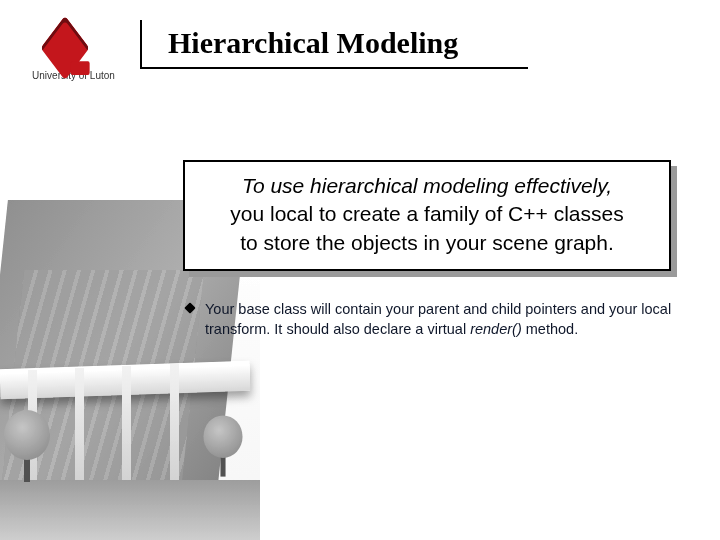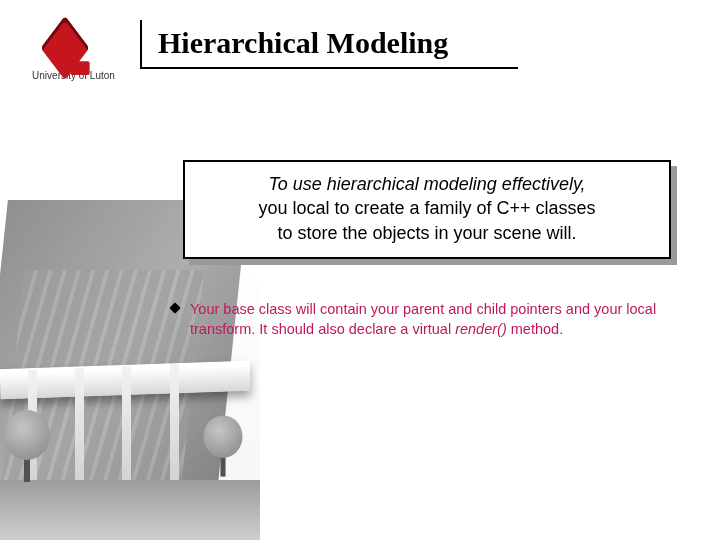--- a/index.html
+++ b/index.html
@@ -63,42 +63,42 @@
   .diamond::after{
     content:"";position:absolute;right:-16px;top:14px;width:22px;height:12px;
     background:#c4161c;border-radius:2px;transform:rotate(-45deg);
   }
   .uni{font-size:10px;color:#333;white-space:nowrap}
 
   
   .title-block{
     position:absolute;left:140px;top:20px;
     border-left:2px solid #000;border-bottom:2px solid #000;
-    padding:6px 0 6px 16px;min-width:360px;
+    padding:6px 0 6px 26px;min-width:360px;
   }
   .title-block h1{
     margin:0;font-family:"Times New Roman",Times,serif;
     font-size:30px;line-height:1.15;font-weight:700;color:#000;
   }
 
   
   .callout{
     position:absolute;left:183px;top:160px;width:456px;
     border:2px solid #000;background:#fff;
     padding:10px 14px 12px;
     box-shadow:6px 6px 0 #9a9a9a;
     text-align:center;
-    font-size:18px;line-height:1.35;color:#000;
+    font-size:21px;line-height:1.35;color:#000;
   }
   .callout .line1{font-style:italic}
 
   
   .bullets{
-    position:absolute;left:168px;top:300px;width:495px;
-    font-size:14.5px;line-height:1.35;color:#be185d;
+    position:absolute;left:183px;top:300px;width:495px;
+    font-size:14.5px;line-height:1.35;color:#0f172a;
   }
   .bullets ul{list-style:none;margin:0;padding:0}
   .bullets li{position:relative;padding-left:22px;margin-bottom:8px}
   .bullets li::before{
     content:"";position:absolute;left:3px;top:4px;width:8px;height:8px;
     background:#000;border-radius:1px;transform:rotate(45deg);
   }
   .bullets em{font-style:italic}
 </style>
 </head>
@@ -127,21 +127,21 @@
 
 <div class="title-block">
   <h1>
     <span>Hierarchical Modeling</span><br>
   </h1>
 </div>
 
 <div class="callout">
   <span class="line1">To use hierarchical modeling effectively,</span><br>
   <span>you local to create a family of C++ classes</span><br>
-  <span>to store the objects in your scene will.</span>
+  <span>to store the objects in your scene graph.</span>
 </div>
 
 <div class="bullets">
   <ul>
     <li>
       <span>Your base class will contain your parent and child pointers and your local transform.  It should also declare a virtual </span><em>render()</em><span>  method.</span>
     </li>
   </ul>
 </div>
 

